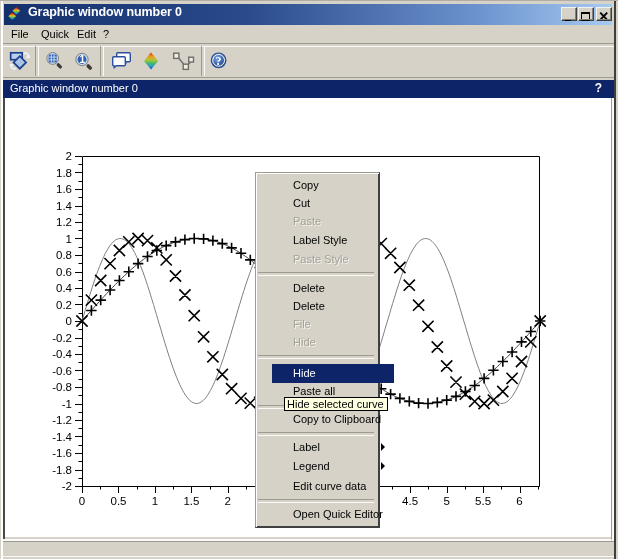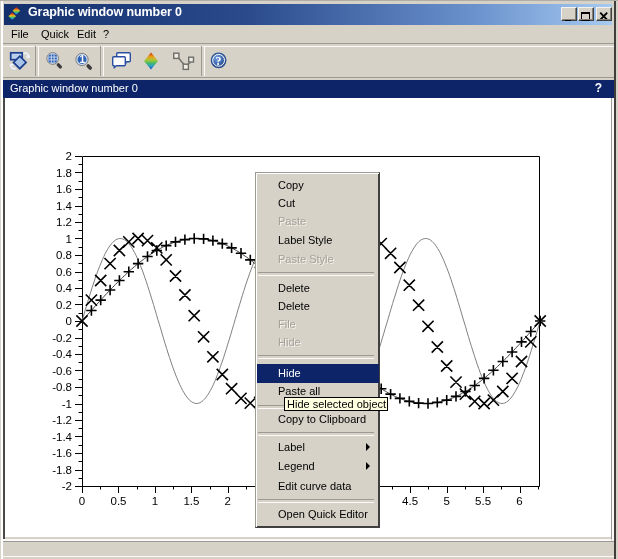--- a/index.html
+++ b/index.html
@@ -29,21 +29,21 @@
 #tbline{left:3px;top:77px;width:611px;height:2px;border-top:1px solid #9b9b94;border-bottom:1px solid #fbfaf8}
 #infobar{left:3px;top:80px;width:611px;height:18px;background:#0D2568;color:#fff;font-size:11px}
 #infobar .t{position:absolute;left:7px;top:2px}
 #infobar .q{position:absolute;right:12px;top:1px;font-weight:bold;font-size:12px}
 #canvas{left:5px;top:98px;width:606px;height:439px;background:#fff}
 #cmenu{left:255px;top:172px;width:125px;height:356px;background:#D6D2C8;
  border-right:2px solid #404040;border-bottom:2px solid #404040;
  border-left:1px solid #9b9b94;border-top:1px solid #9b9b94;box-sizing:border-box}
 #cmenu-in{position:absolute;left:0;top:0;width:122px;height:353px;
  border-left:1px solid #fff;border-top:1px solid #fff}
-.mi{position:absolute;left:257px;width:122px;height:19px;font-size:11px;color:#000;
+.mi{position:absolute;left:272px;width:122px;height:19px;font-size:11px;color:#000;
  line-height:18px;padding-left:21px;box-sizing:border-box}
 .mi.gray{color:#a5a199;text-shadow:1px 1px 0 #f4f2ec}
 .mi.sel{background:#0D2568;color:#fff}
 .msep{position:absolute;left:258px;width:116px;height:2px;
  border-top:1px solid #9b9b94;border-bottom:1px solid #fbfaf8}
 .arr{position:absolute;right:9px;top:5px;width:0;height:0;
  border-left:4px solid #000;border-top:4px solid transparent;border-bottom:4px solid transparent}
 #tooltip{left:284px;top:397px;width:104px;height:14px;background:#FFFFE1;
  border:1px solid #000;box-sizing:border-box;font-size:11px;line-height:12px;padding-left:2px}
 </style></head><body>
@@ -221,12 +221,12 @@
 <div class="mi sel" style="top:364.3px">Hide</div>
 <div class="mi" style="top:382.3px">Paste all</div>
 <div class="abs msep" style="top:404.5px"></div>
 <div class="mi" style="top:410.0px">Copy to Clipboard</div>
 <div class="abs msep" style="top:431.5px"></div>
 <div class="mi" style="top:438.0px">Label<span class="arr"></span></div>
 <div class="mi" style="top:457.0px">Legend<span class="arr"></span></div>
 <div class="mi" style="top:476.5px">Edit curve data</div>
 <div class="abs msep" style="top:498.5px"></div>
 <div class="mi" style="top:505.0px">Open Quick Editor</div>
-<div class="abs" id="tooltip">Hide selected object</div>
+<div class="abs" id="tooltip">Hide selected curve</div>
 </body></html>

